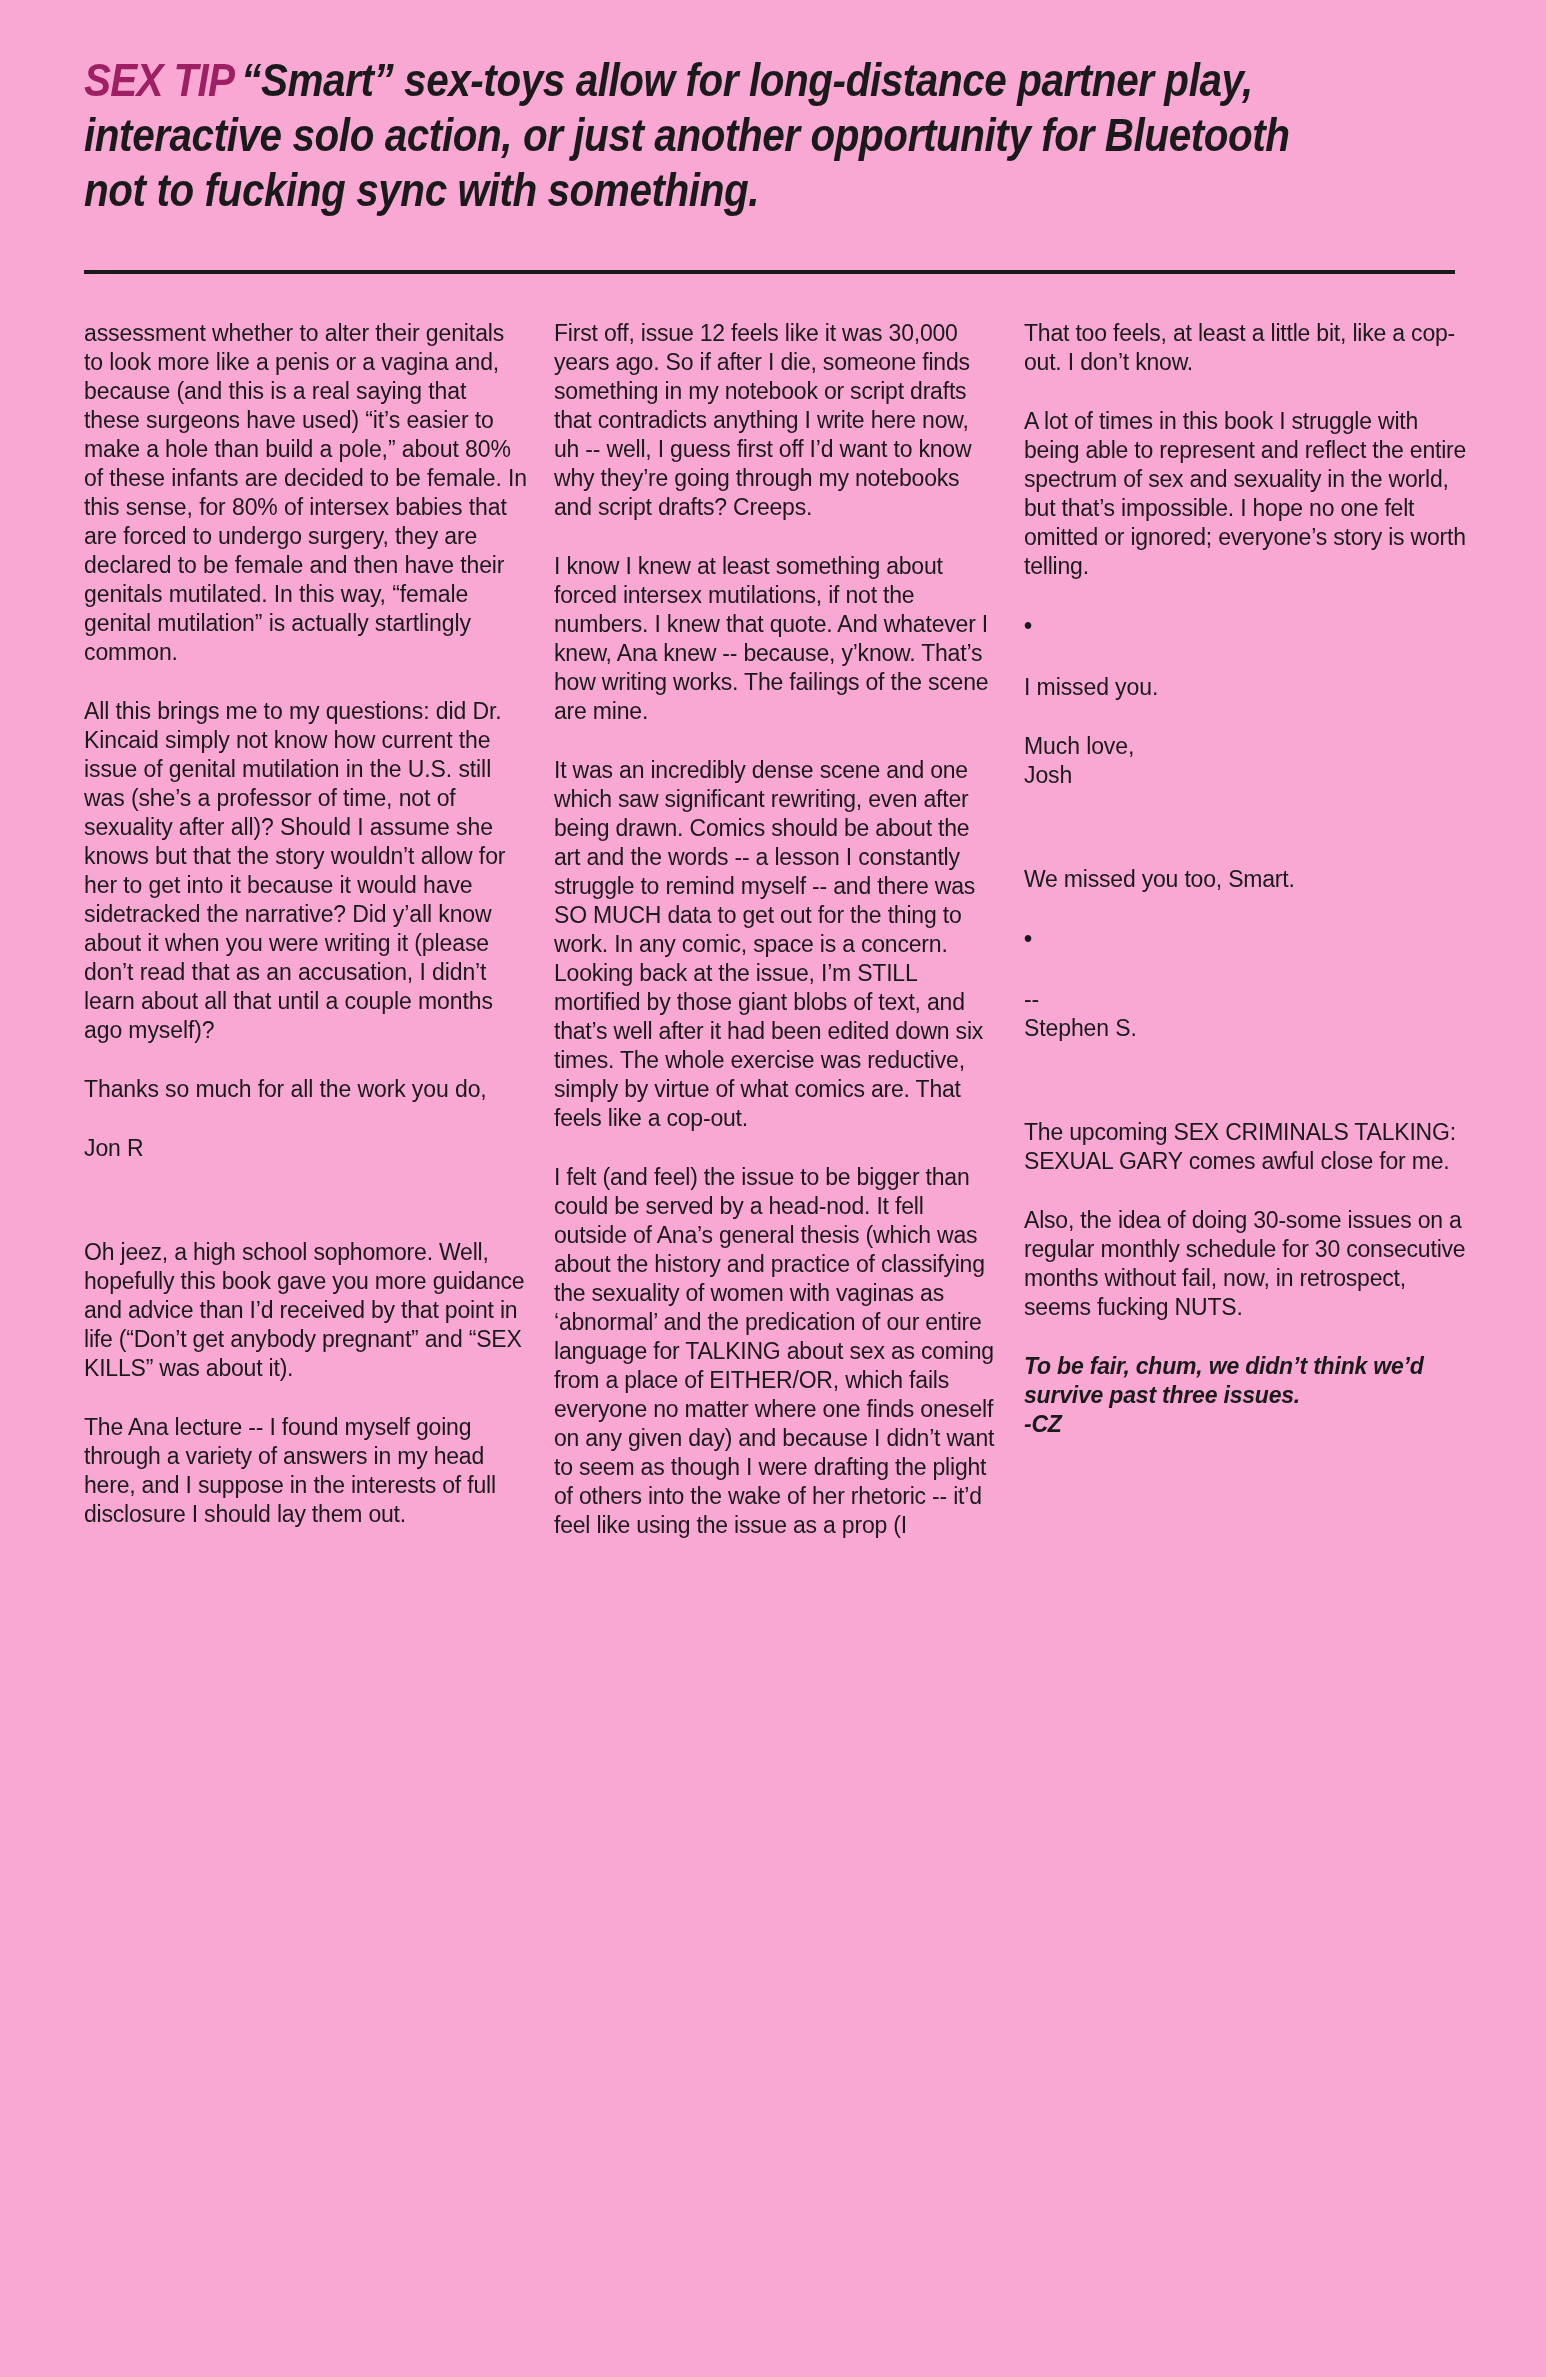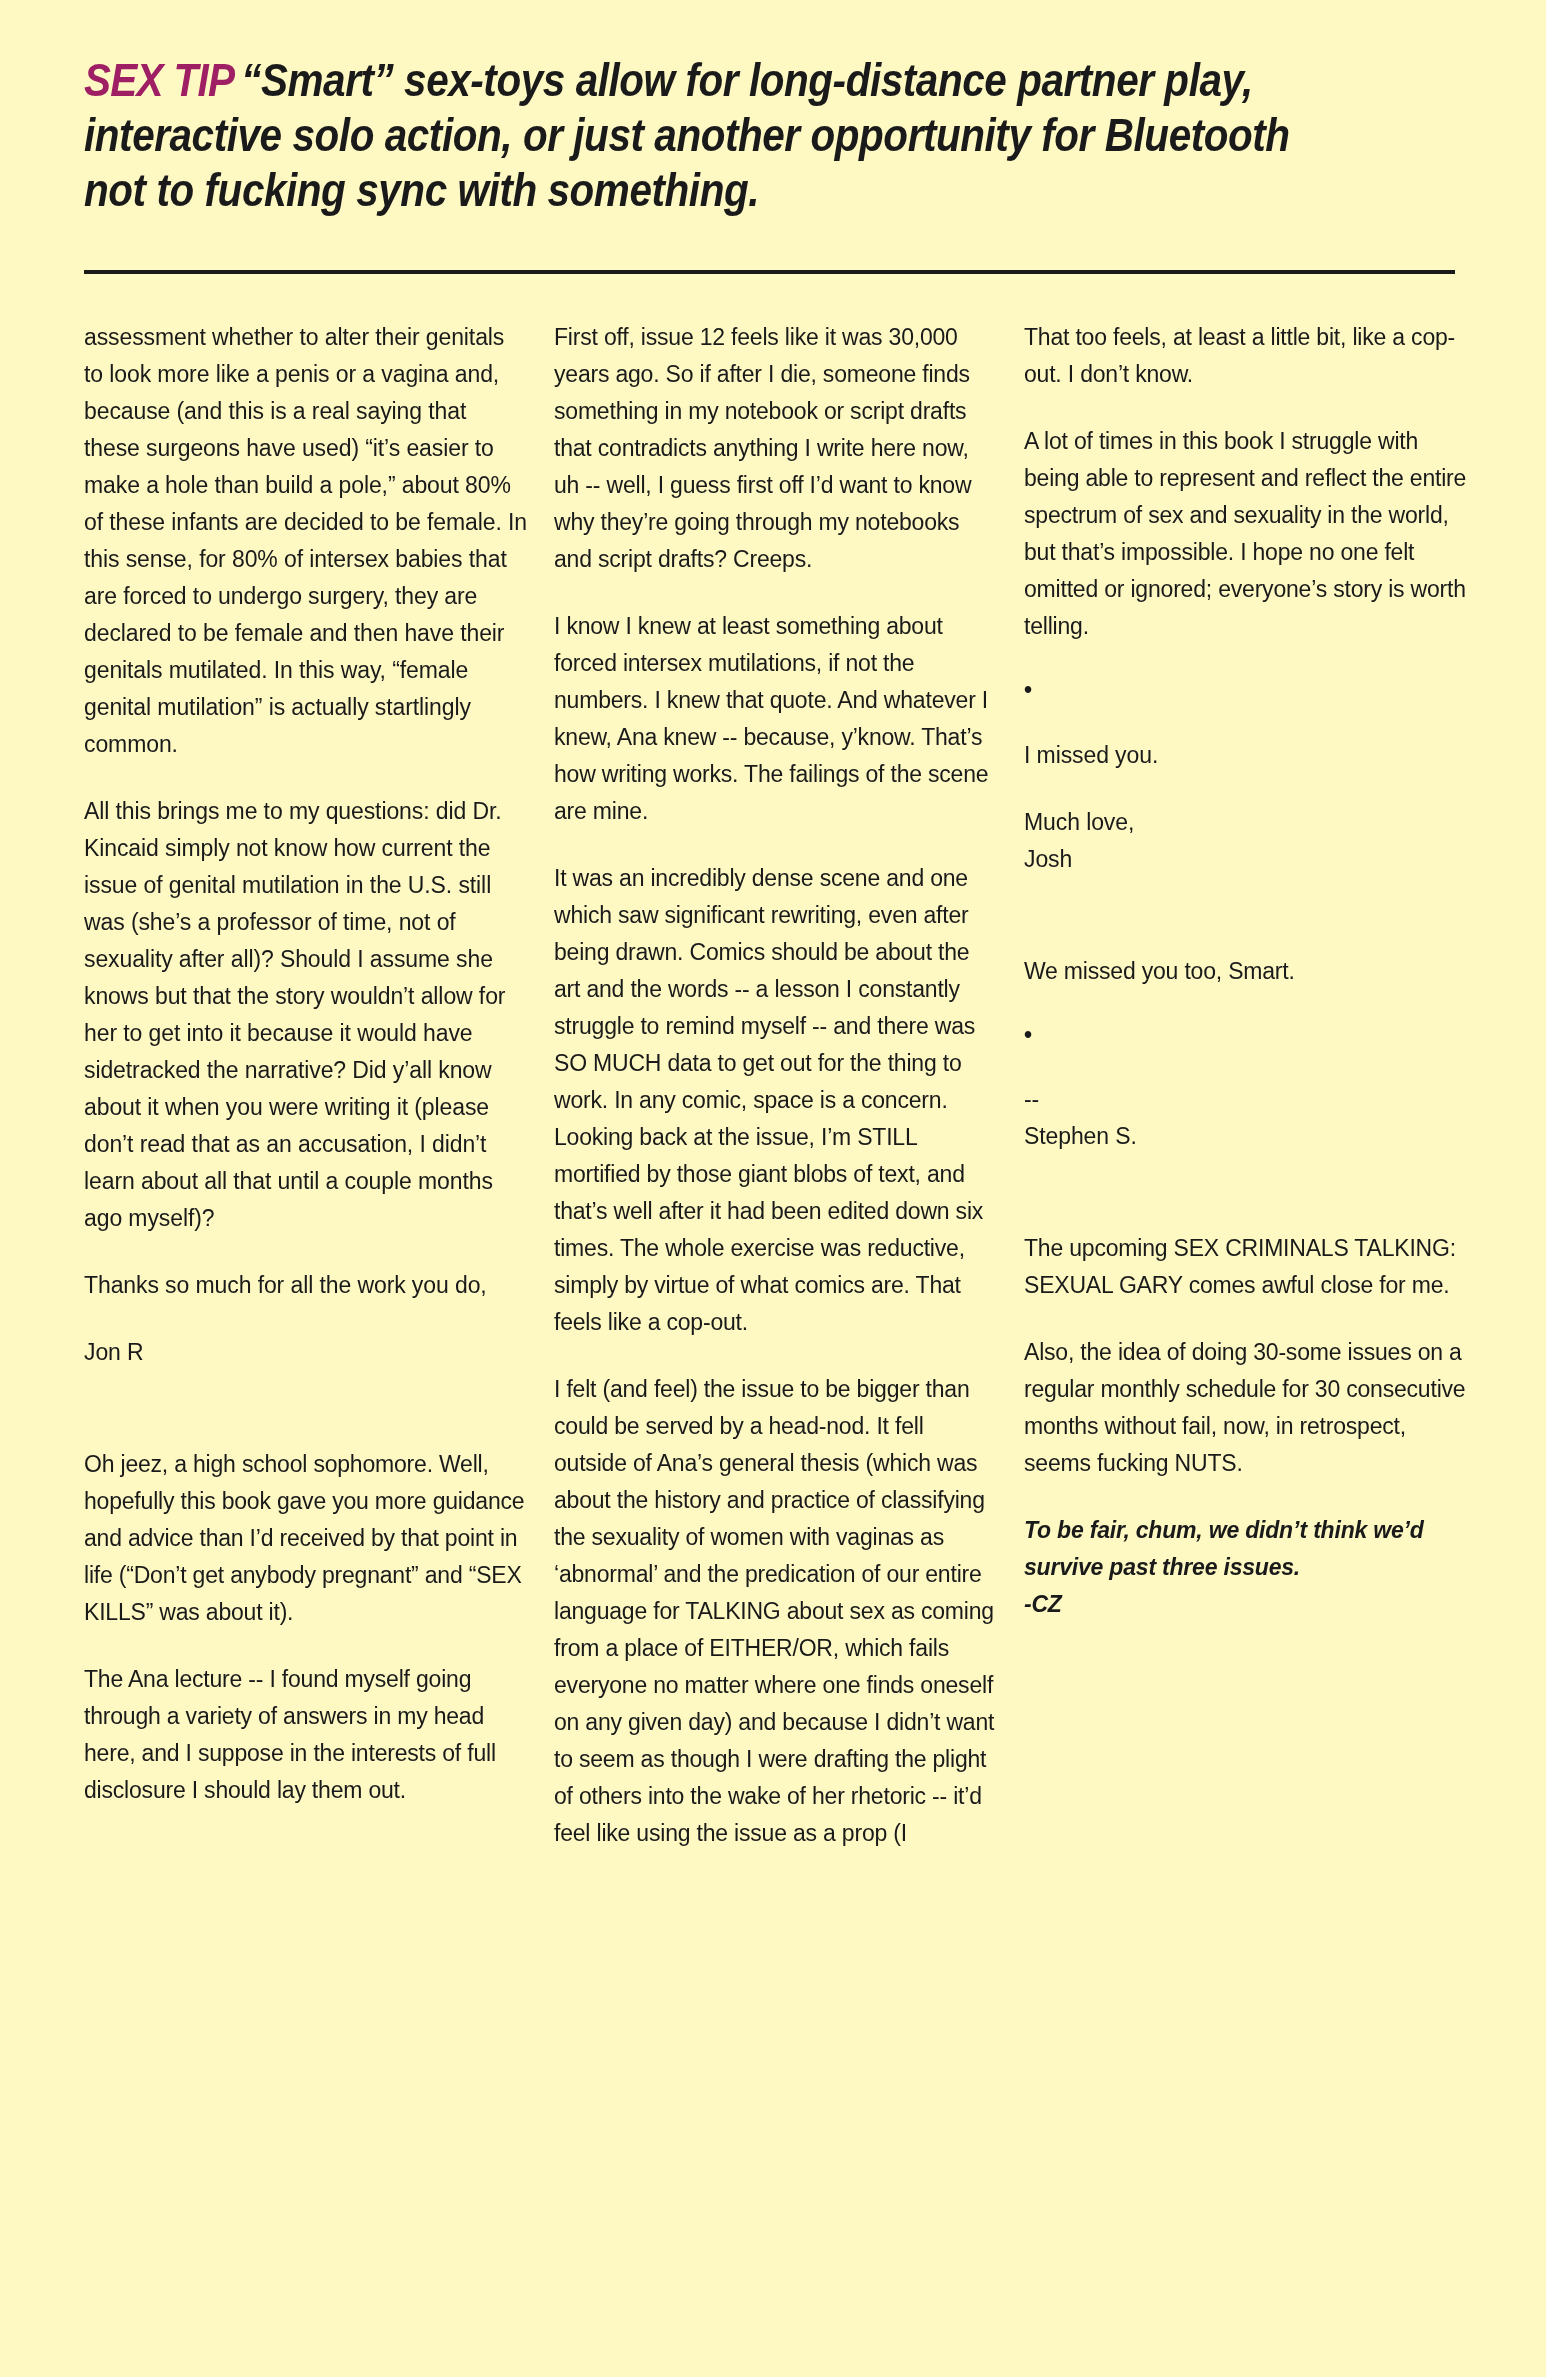--- a/index.html
+++ b/index.html
@@ -14,21 +14,21 @@
     color: #1a1a1a;
     -webkit-font-smoothing: antialiased;
   }
   .page {
     position: relative;
     width: 1547px;
     height: 2377px;
     box-sizing: border-box;
     padding: 12px;
     overflow: hidden;
-    background: #fef9c3;
+    background: #f9a8d4;
   }
 
   
   .header {
     position: absolute;
     left: 84px;
     top: 53px;
     width: 1371px;
   }
   .sextip-line {
@@ -69,21 +69,21 @@
     gap: 0;
   }
   .col {
     width: 443px;
     margin-right: 27px;
   }
   .col:last-child { margin-right: 0; }
 
   .para {
     font-size: 23px;
-    line-height: 37px;
+    line-height: 29px;
     letter-spacing: -0.1px;
     margin: 0 0 30px 0;
     color: #1a1a1a;
     word-spacing: 0px;
   }
   .para.bold {
     font-weight: 400;
     letter-spacing: -0.2px;
   }
   .para.bolditalic {

